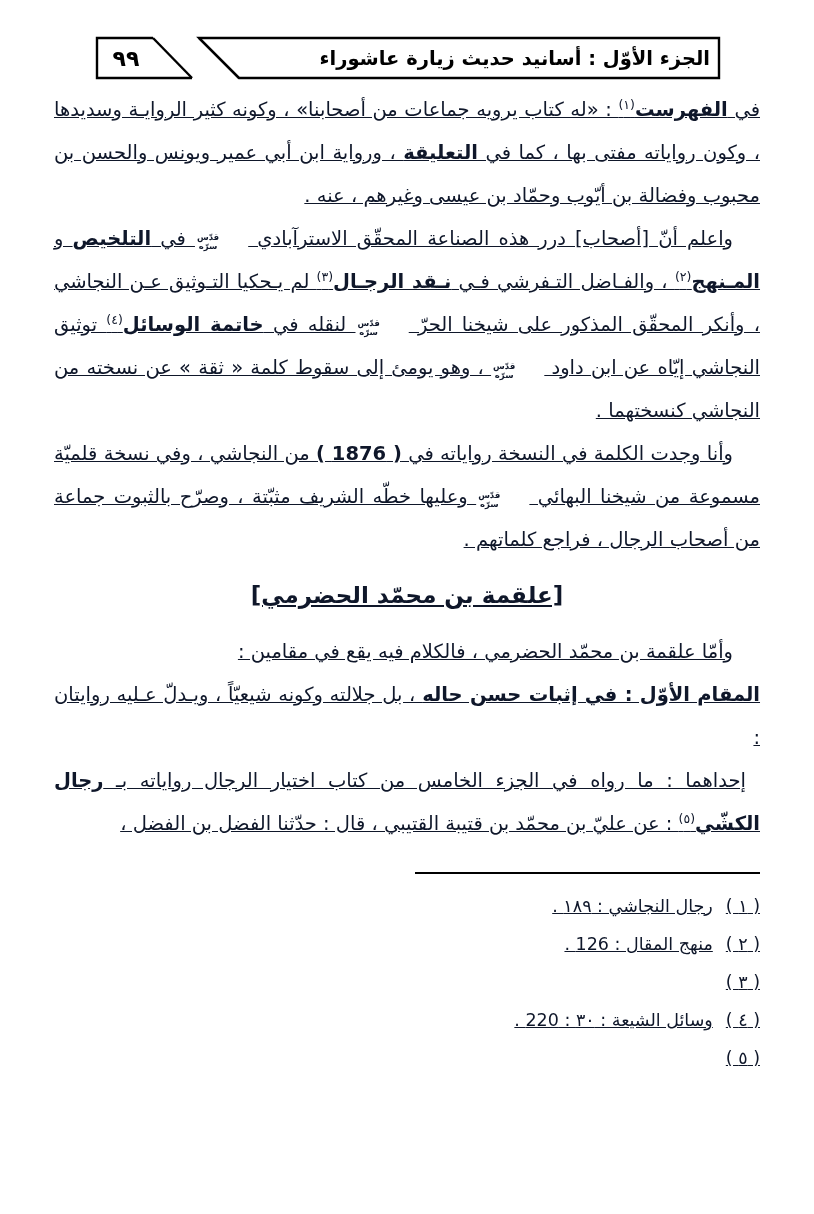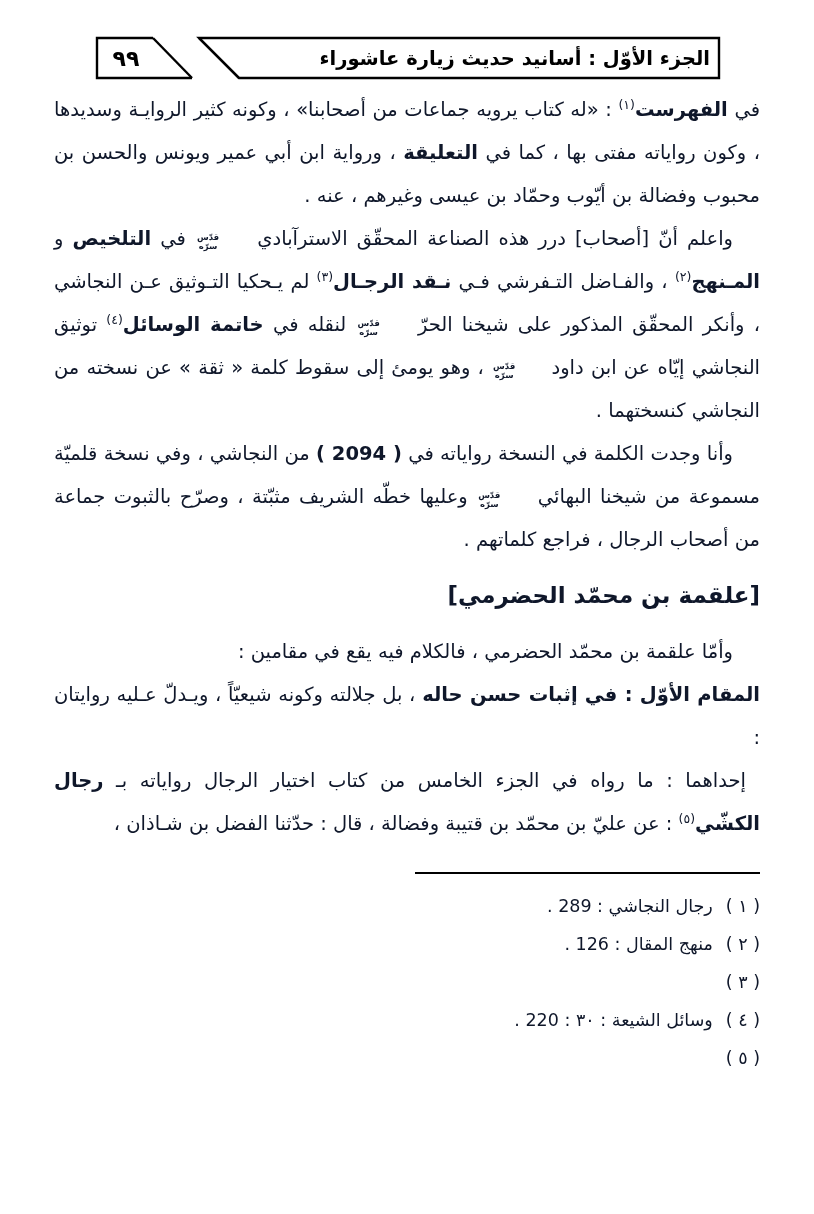--- a/index.html
+++ b/index.html
@@ -16,31 +16,33 @@
   
   .header-svg{position:absolute;top:0;left:0;}
   .hdr-text{font-family:"DejaVu Sans",sans-serif;font-weight:bold;}
   
   .content{
     position:absolute;
     top:88px;right:54px;left:54px;
     font-size:19.5px;
     line-height:43px;
     text-align:justify;
+    text-decoration:underline;
   }
   .content p{margin:0;padding:0;}
   .indent{text-indent:27px;}
   .indent-sm{text-indent:14px;}
   .b{font-weight:bold;}
   sup.fn{
     font-size:12.5px;
     line-height:0;
     vertical-align:7px;
   }
   .section-heading{
+    text-align:center;
     font-size:23px;
     font-weight:bold;
     line-height:43px;
     margin:13px 0;
   }
   
   .hon{
     display:inline-block;
     font-size:8.5px;
     line-height:9px;
@@ -88,41 +90,41 @@
 
     <p>
       <span>في </span><span class="b">الفهرست</span><sup class="fn">(١)</sup><span> : «له كتاب يرويه جماعات من أصحابنا» ، وكونه كثير الروايـة وسديدها ، وكون رواياته مفتى بها ، كما في </span><span class="b">التعليقة</span><span> ، ورواية ابن أبي عمير ويونس والحسن بن محبوب وفضالة بن أيّوب وحمّاد بن عيسى وغيرهم ، عنه .</span>
     </p>
 
     <p class="indent">
       <span>واعلم أنّ [أصحاب] درر هذه الصناعة المحقّق الاسترآبادي </span><span class="hon"><span>قدّس</span><span>سرّه</span></span><span> في </span><span class="b">التلخيص</span><span> و </span><span class="b">المـنهج</span><sup class="fn">(٢)</sup><span> ، والفـاضل التـفرشي فـي </span><span class="b">نـقد الرجـال</span><sup class="fn">(٣)</sup><span> لم يـحكيا التـوثيق عـن النجاشي ، وأنكر المحقّق المذكور على شيخنا الحرّ </span><span class="hon"><span>قدّس</span><span>سرّه</span></span><span> لنقله في </span><span class="b">خاتمة الوسائل</span><sup class="fn">(٤)</sup><span> توثيق النجاشي إيّاه عن ابن داود </span><span class="hon"><span>قدّس</span><span>سرّه</span></span><span> ، وهو يومئ إلى سقوط كلمة « ثقة » عن نسخته من النجاشي كنسختهما .</span>
     </p>
 
     <p class="indent">
-      <span>وأنا وجدت الكلمة في النسخة رواياته في </span><span class="b">( 2094 )</span><span> من النجاشي ، وفي نسخة قلميّة مسموعة من شيخنا البهائي </span><span class="hon"><span>قدّس</span><span>سرّه</span></span><span> وعليها خطّه الشريف مثبّتة ، وصرّح بالثبوت جماعة من أصحاب الرجال ، فراجع كلماتهم .</span>
+      <span>وأنا وجدت الكلمة في النسخة رواياته في </span><span class="b">( 1876 )</span><span> من النجاشي ، وفي نسخة قلميّة مسموعة من شيخنا البهائي </span><span class="hon"><span>قدّس</span><span>سرّه</span></span><span> وعليها خطّه الشريف مثبّتة ، وصرّح بالثبوت جماعة من أصحاب الرجال ، فراجع كلماتهم .</span>
     </p>
 
     <h2 class="section-heading">[علقمة بن محمّد الحضرمي]</h2>
 
     <p class="indent">وأمّا علقمة بن محمّد الحضرمي ، فالكلام فيه يقع في مقامين :</p>
 
     <p>
       <span class="b">المقام الأوّل : في إثبات حسن حاله</span><span> ، بل جلالته وكونه شيعيّاً ، ويـدلّ عـليه روايتان :</span>
     </p>
 
     <p class="indent-sm">
-      <span>إحداهما : ما رواه في الجزء الخامس من كتاب اختيار الرجال رواياته بـ </span><span class="b">رجال الكشّي</span><sup class="fn">(٥)</sup><span> : عن عليّ بن محمّد بن قتيبة وفضالة ، قال : حدّثنا الفضل بن شـاذان ،</span>
+      <span>إحداهما : ما رواه في الجزء الخامس من كتاب اختيار الرجال رواياته بـ </span><span class="b">رجال الكشّي</span><sup class="fn">(٥)</sup><span> : عن عليّ بن محمّد بن قتيبة القتيبي ، قال : حدّثنا الفضل بن الفضل ،</span>
     </p>
 
     <div class="footnote-sep"></div>
 
     <div class="footnotes">
       <div class="fnrow">
         <span class="num">( ١ )</span>
-        <span>رجال النجاشي : 289 .</span>
+        <span>رجال النجاشي : ١٨٩ .</span>
       </div>
       <div class="fnrow">
         <span class="num">( ٢ )</span>
         <span>منهج المقال : 126 .</span>
       </div>
       <div class="fnrow">
         <span class="num">( ٣ )</span>
       </div>
       <div class="fnrow">
         <span class="num">( ٤ )</span>

